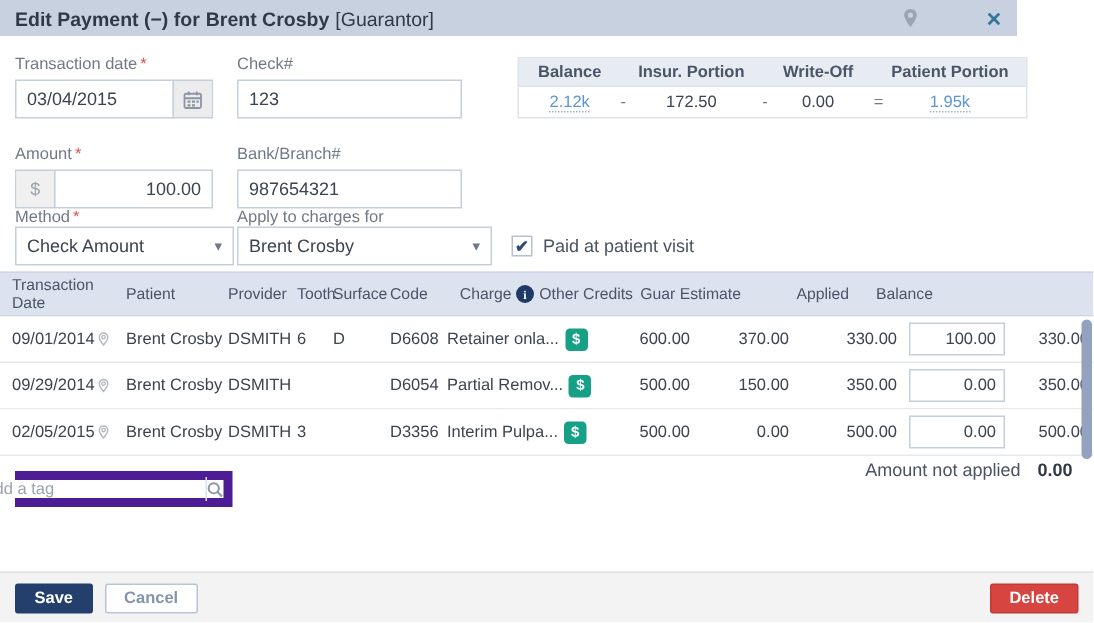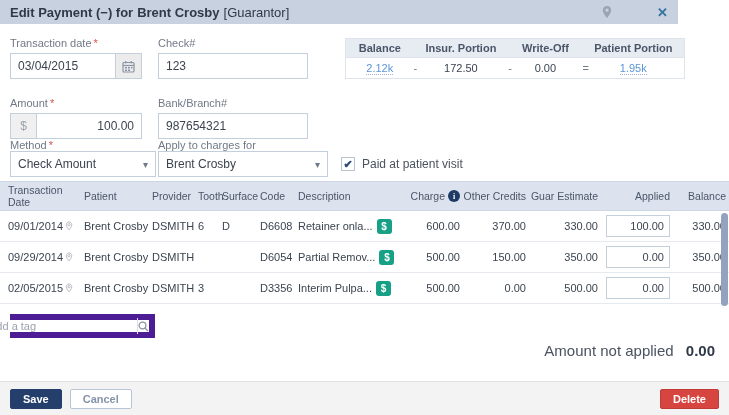--- a/index.html
+++ b/index.html
@@ -123,21 +123,21 @@
   .tag-box {
     margin:10px 0 16px 10px; width:145px; height:24px; border:6px solid #4c1d95;
     display:flex; align-items:center;justify-content:flex-end;
   }
   .tag-box input {
     border:none; outline:none; flex:1; height:100%; padding:0 6px; font-size:11px;
     color:#3b4450; font-family:"Liberation Sans",sans-serif;
   }
   .tag-box input::placeholder { color:#9aa3ae; }
   .tag-search { width:22px; border-left:1px solid #dbe2ea; height:16px; display:flex; align-items:center; justify-content:center; cursor:pointer; }
-  .totals { position:absolute; right:14px; top:2px; font-size:15px; color:#4a5360; text-align:right;margin-top:36px; }
+  .totals { position:absolute; right:14px; top:2px; font-size:12px; color:#4a5360; text-align:right; }
   .totals .trow2 { margin-bottom:4px; }
   .totals .tval { font-weight:700; color:#2f3947; margin-left:8px; }
 
   
   .footer {
     position:absolute; left:0; bottom:0; width:729px; height:34px;
     background:#f3f3f3; border-top:1px solid #e0e0e0;
     display:flex; align-items:center; padding:0 10px;margin-top:24px;
   }
   .btn {
@@ -257,21 +257,20 @@
   </div>
 
   <div class="charges">
     <div class="thead">
       <div class="c-date">Transaction Date</div>
       <div class="c-pat">Patient</div>
       <div class="c-prov">Provider</div>
       <div class="c-tooth">Tooth</div>
       <div class="c-surf">Surface</div>
       <div class="c-code">Code</div>
-      <div class="c-desc">Description</div>
       <div class="c-charge">
         <span>Charge</span>
         <span class="info-icon">i</span>
       </div>
       <div class="c-other">Other Credits</div>
       <div class="c-guar">Guar Estimate</div>
       <div class="c-app">Applied</div>
       <div class="c-bal">Balance</div>
     </div>
 

